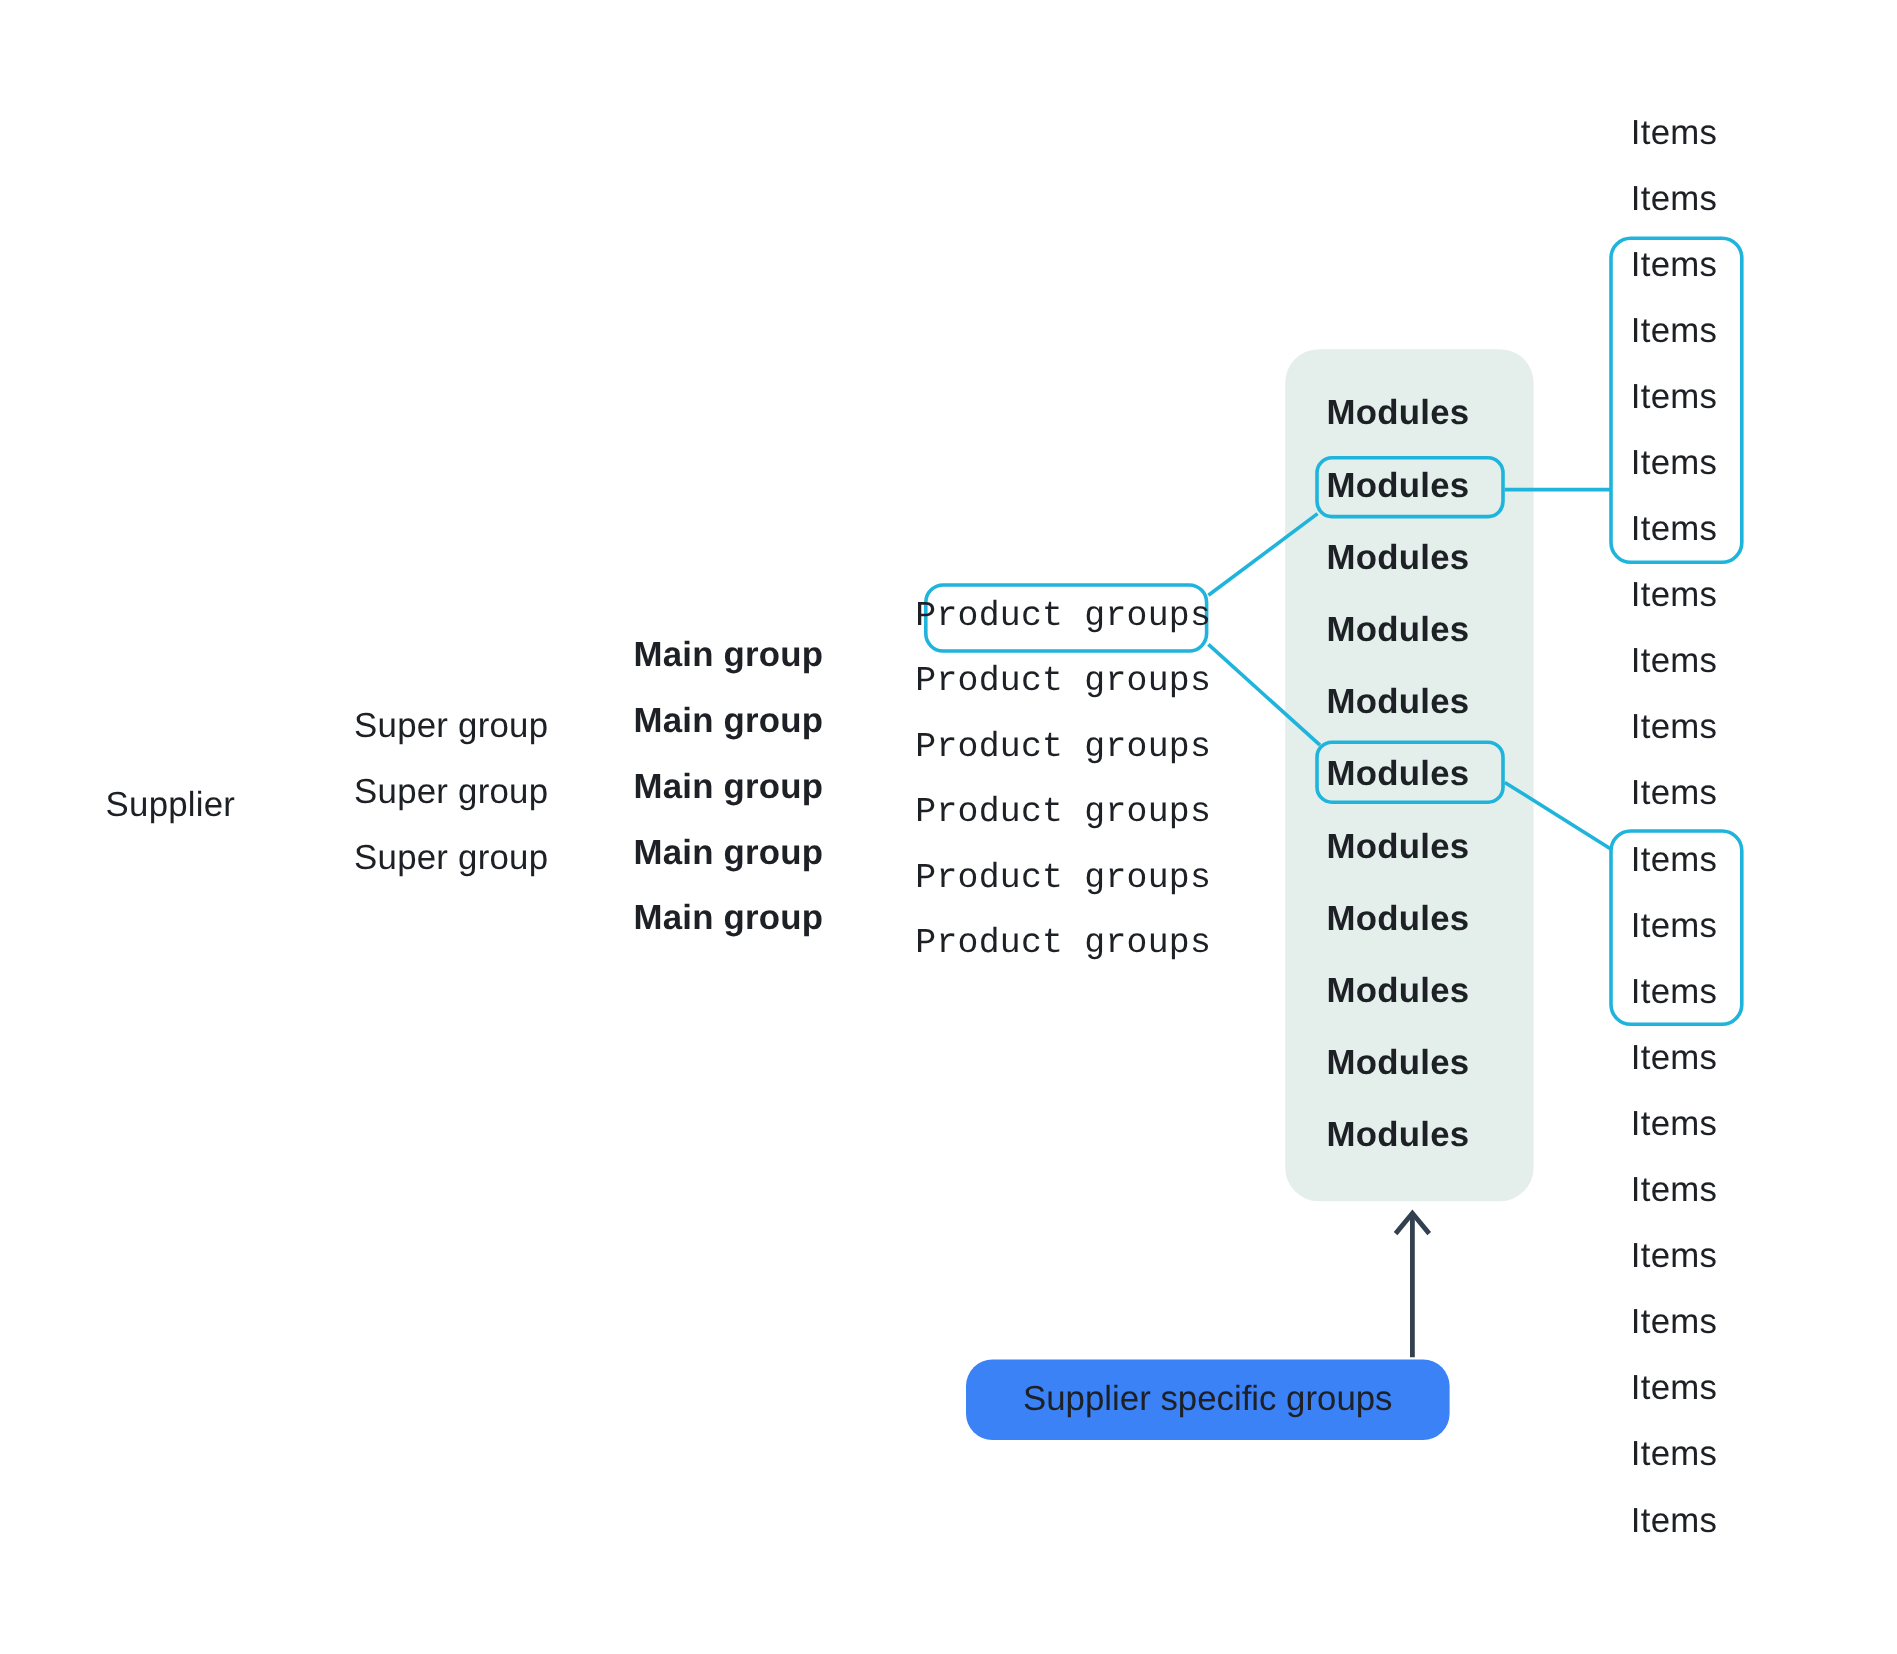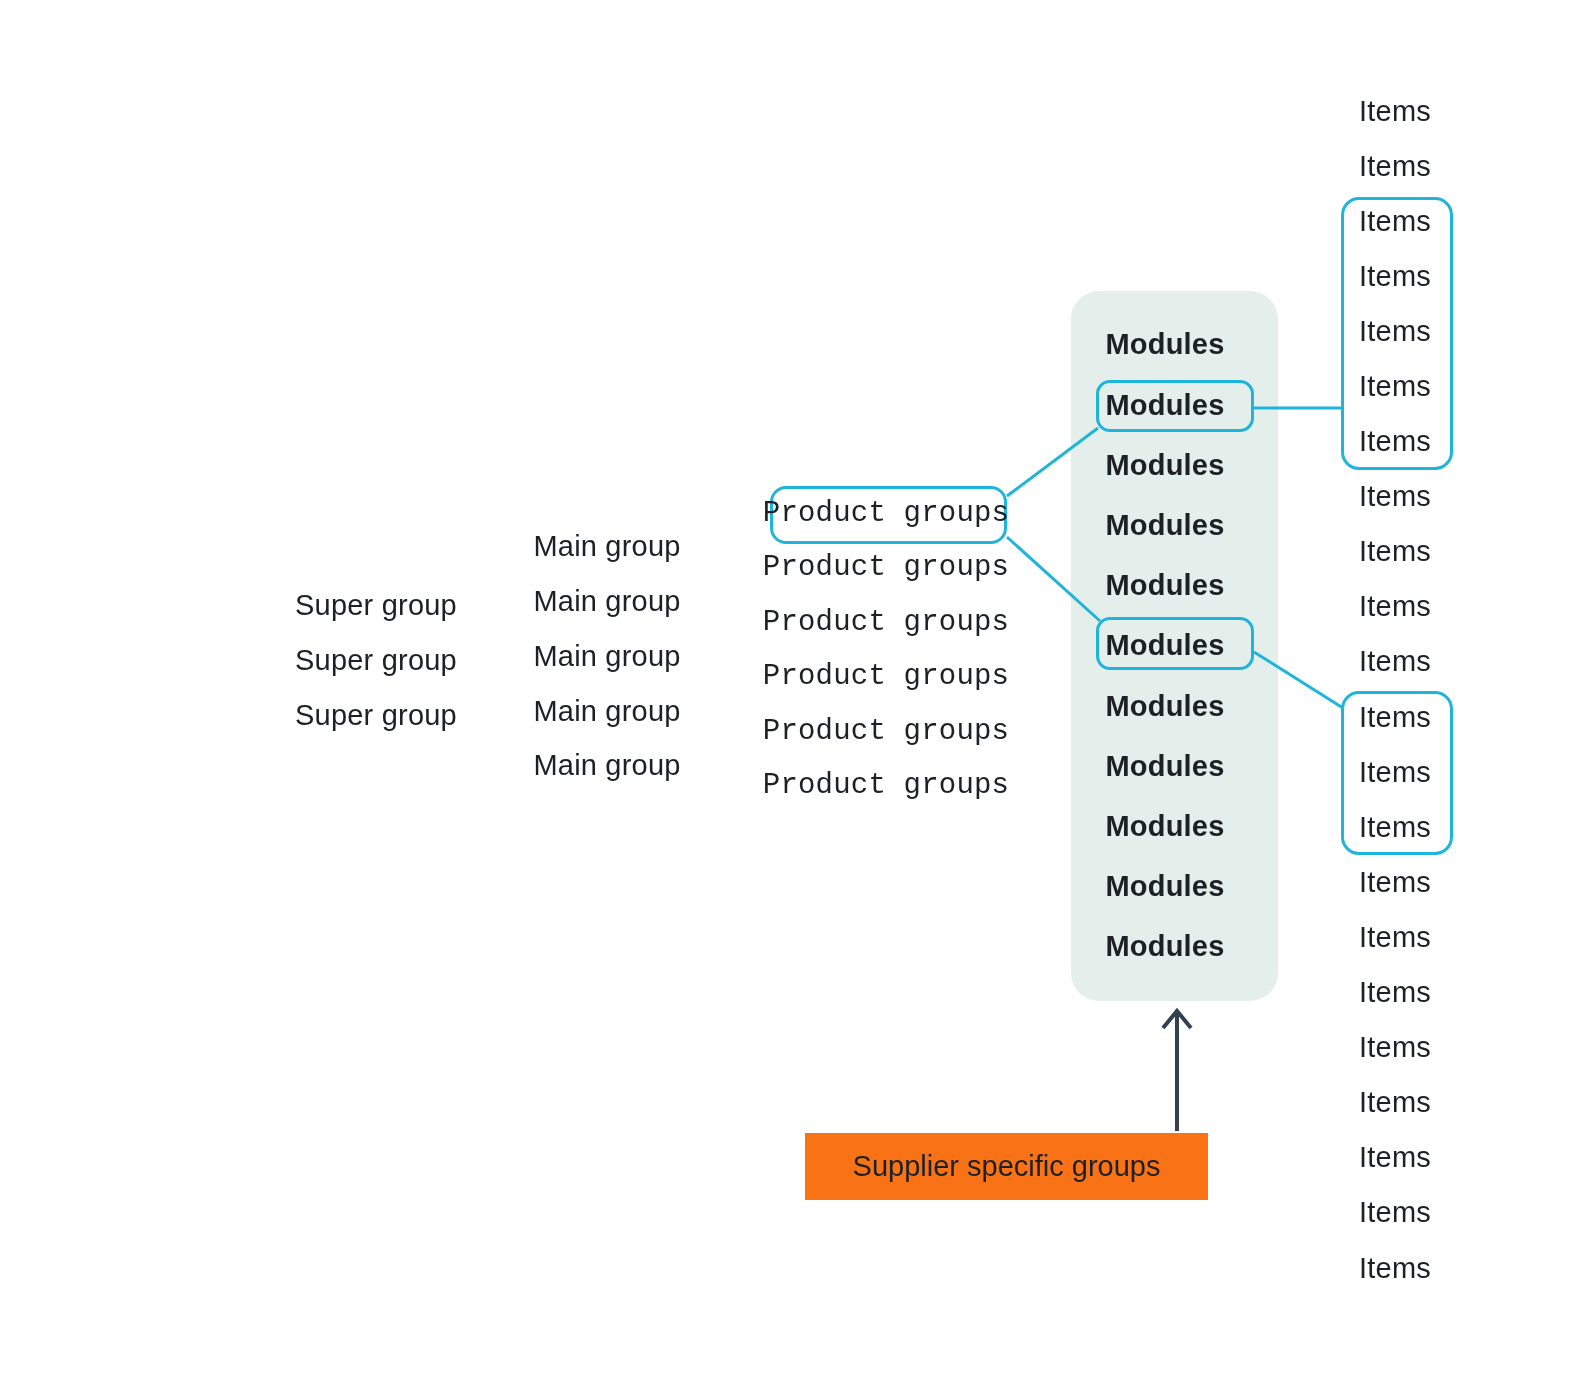--- a/index.html
+++ b/index.html
@@ -59,36 +59,36 @@
     justify-content: center;
     font-size: 29px;
     letter-spacing: 0.2px;
     white-space: nowrap;
   }
   #col-supplier       { left: 52px;   top: 644px;   width: 180px; }
   #col-supplier .row  { height: 55px; }
   #col-super-groups      { left: 276px;  top: 577.5px; width: 200px; }
   #col-super-groups .row { height: 55px; }
   #col-main-groups      { left: 517px;  top: 519.6px; width: 180px; }
-  #col-main-groups .row { height: 54.75px; }
+  #col-main-groups .row { height: 54.75px; font-weight: bold; }
   #col-product-groups      { left: 766px;  top: 485.8px; width: 240px; font-family: Liberation Mono, monospace; }
   #col-product-groups .row { height: 54.5px; }
   #col-modules      { left: 1085px; top: 314.9px; width: 160px; font-weight: bold; }
   #col-modules .row { height: 60.2px; }
   #col-items      { left: 1335px; top: 83.5px;  width: 120px; }
   #col-items .row { height: 55.1px; }
   
   .annotation-box {
     position: absolute;
     left: 805px;
     top: 1133px;
     width: 403px;
     height: 67px;
-    background: #f97316;
-    border-radius: 0;
+    background: #3b82f6;
+    border-radius: 22px;
     z-index: 4;
     display: flex;
     align-items: center;
     justify-content: center;
   }
   .annotation-box .label {
     font-size: 29px;
     color: #1d2025;
     white-space: nowrap;
   }
@@ -108,20 +108,23 @@
     <line x1="1177" y1="1131" x2="1177" y2="1013" stroke-width="4" fill="none" stroke="#33404f"></line>
     <polyline points="1163,1028 1177,1011 1191,1028" stroke-width="4" fill="none" stroke-linejoin="miter" stroke="#33404f"></polyline>
   </svg>
 
   <div class="hl-box" id="product-groups-box"></div>
   <div class="hl-box" id="modules-box-1"></div>
   <div class="hl-box" id="modules-box-2"></div>
   <div class="hl-box" id="items-box-1"></div>
   <div class="hl-box" id="items-box-2"></div>
 
+  <div class="col" id="col-supplier">
+      <div class="row">Supplier</div>
+    </div>
 
   <div class="col" id="col-super-groups">
       <div class="row">Super group</div>
       <div class="row">Super group</div>
       <div class="row">Super group</div>
     </div>
 
   <div class="col" id="col-main-groups">
       <div class="row">Main group</div>
       <div class="row">Main group</div>

